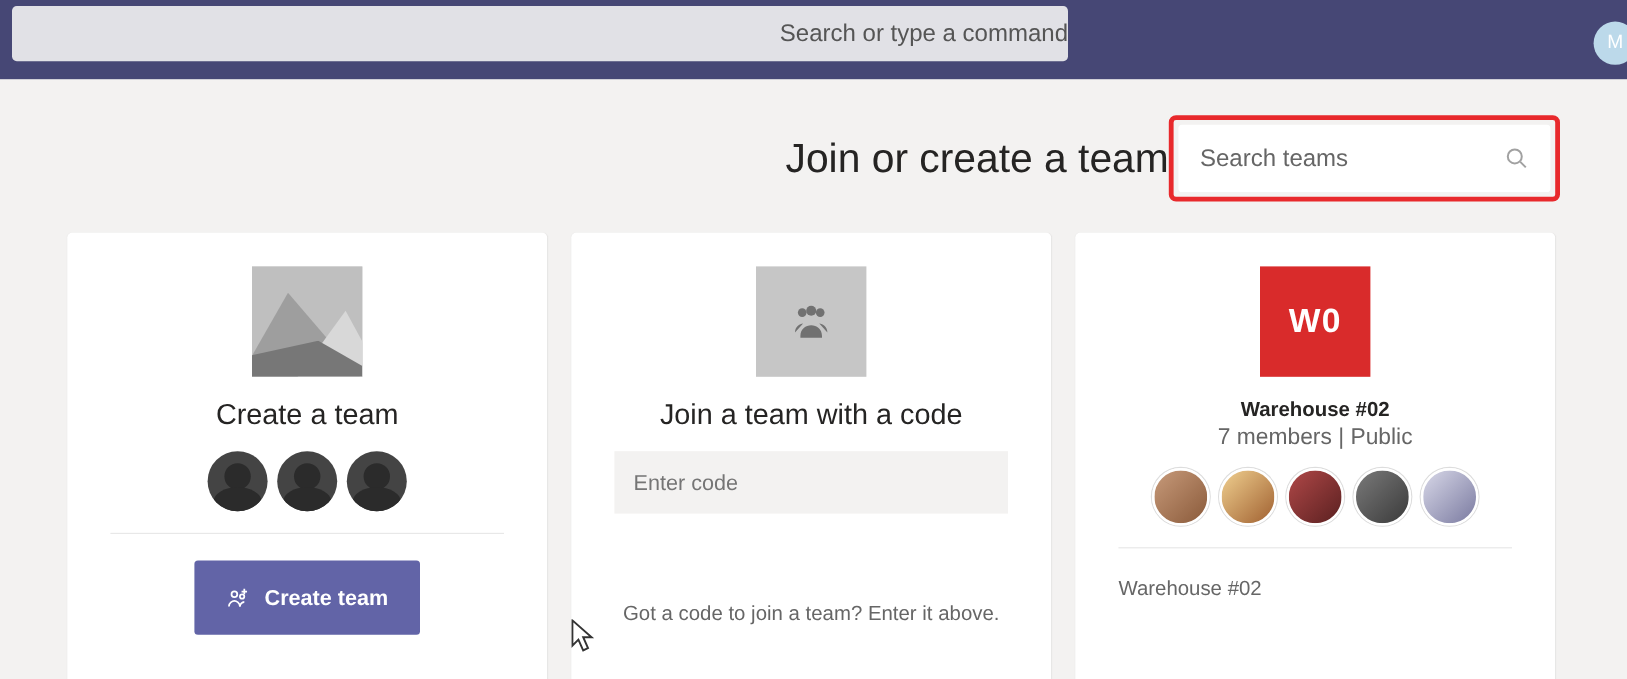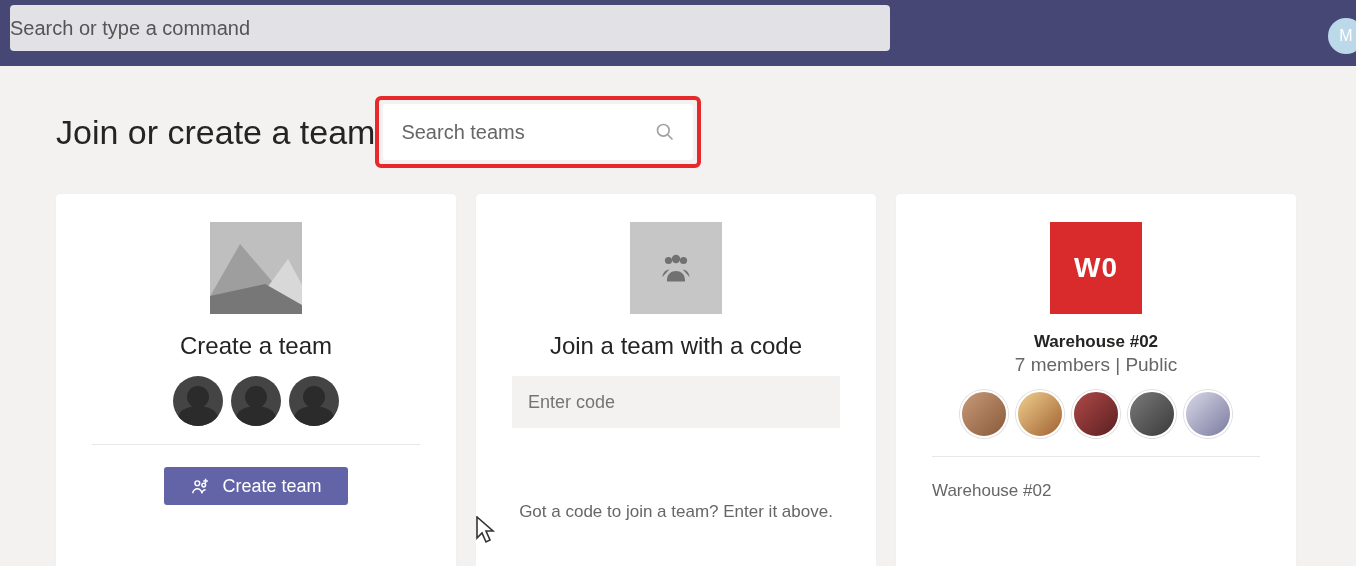--- a/index.html
+++ b/index.html
@@ -1,44 +1,44 @@
 <!DOCTYPE html>
 <html><head>
 <meta charset="utf-8">
 <style>
   * { box-sizing: border-box; margin: 0; padding: 0; }
   body { font-family: "Segoe UI", -apple-system, sans-serif; background: #f3f2f1; width: 1356px; height: 566px; overflow: hidden; }
   .topbar { background: #464775; height: 66px; display: flex; align-items: center; padding: 0 10px 10px 10px; position: relative; }
   .command-search { background: #e1e1e6; height: 46px; width: 880px; display: flex; align-items: center; justify-content: center; border-radius: 4px; }
-  .command-search input { border: none; background: transparent; font-size: 20px; text-align: left; width: 100%; color: #252423; outline: none; }
+  .command-search input { border: none; background: transparent; font-size: 20px; text-align: right; width: 100%; color: #252423; outline: none; }
   .command-search input::placeholder { color: #555; }
   .avatar-top { position: absolute; right: -8px; top: 18px; width: 36px; height: 36px; border-radius: 50%; background: #bcd9ea; display: flex; align-items: center; justify-content: center; color: #fff; font-size: 16px; overflow: hidden; }
 
   .content { padding: 30px 56px; }
-  .header-row { display: flex; align-items: center; justify-content: flex-start; margin-bottom: 26px; }
+  .header-row { display: flex; align-items: center; justify-content: flex-end; margin-bottom: 26px; }
   .page-title { font-size: 34px; font-weight: 400; color: #252423; }
   .search-teams-box { border: 4px solid #e8292c; border-radius: 6px; padding: 4px; }
   .search-teams-inner { background: #fff; width: 310px; height: 56px; display: flex; align-items: center; padding: 12px 18px; justify-content: space-between; border-radius: 3px; }
   .search-teams-inner input { border: none; outline: none; font-size: 20px; color: #252423; width: 220px; }
   .search-teams-inner input::placeholder { color: #666; }
 
   .cards { display: flex; gap: 20px; }
   .card { background: #fff; width: 400px; height: 380px; border-radius: 4px; box-shadow: 0 0.5px 1px rgba(0,0,0,0.08); display: flex; flex-direction: column; align-items: center; padding: 28px 36px 24px; }
   .card-thumb { width: 92px; height: 92px; background: #c6c6c6; margin-bottom: 18px; display: flex; align-items: center; justify-content: center; }
   .card-title { font-size: 24px; color: #252423; margin-bottom: 16px; font-weight: 400; }
   .card-subtitle { font-size: 17px; color: #252423; margin-bottom: 2px; font-weight: 600; }
   .card-meta { font-size: 19px; color: #666; margin-bottom: 14px; }
 
   .avatars-row { display: flex; gap: 8px; margin-bottom: 18px; }
   .avatar-gray { width: 50px; height: 50px; border-radius: 50%; background: #444; position: relative; overflow: hidden; }
   .avatar-gray::before { content:''; position:absolute; width:22px; height:22px; background:#2b2b2b; border-radius:50%; top:10px; left:14px; }
   .avatar-gray::after { content:''; position:absolute; width:40px; height:24px; background:#2b2b2b; border-radius:50% 50% 0 0; top:30px; left:5px; }
   .divider { width: 100%; height: 1px; background: #e8e8e8; margin-bottom: 22px; }
 
-  .primary-btn { background: #6264a7; color: #fff; border: none; font-size: 18px; font-weight: 400; padding: 8px 26px; border-radius: 3px; display: flex; align-items: center; gap: 10px; cursor: pointer; }
+  .primary-btn { background: #6264a7; color: #fff; border: none; font-size: 18px; font-weight: 700; padding: 20px 26px; border-radius: 3px; display: flex; align-items: center; gap: 10px; cursor: pointer; }
 
   .thumb-mountain { position: relative; overflow: hidden; }
   .thumb-mountain .sky { position:absolute; inset:0; background:#bfbfbf; }
   .thumb-mountain .m1 { position:absolute; bottom:0; left:-10px; width:0; height:0; border-left:40px solid transparent; border-right:60px solid transparent; border-bottom:70px solid #9e9e9e; }
   .thumb-mountain .m2 { position:absolute; bottom:0; left:38px; width:0; height:0; border-left:40px solid transparent; border-right:30px solid transparent; border-bottom:55px solid #d8d8d8; }
   .thumb-mountain .fg { position:absolute; bottom:0; left:0; right:0; height:30px; background:#777; clip-path: polygon(0 100%, 0 40%, 60% 0, 100% 70%, 100% 100%); }
 
   .thumb-join { background:#c6c6c6; display:flex; align-items:center; justify-content:center; }
 
   .code-input { width: 100%; background:#f3f2f1; border:none; height:52px; font-size:18px; padding:0 16px; color:#555; outline:none; margin-bottom: 30px; }

